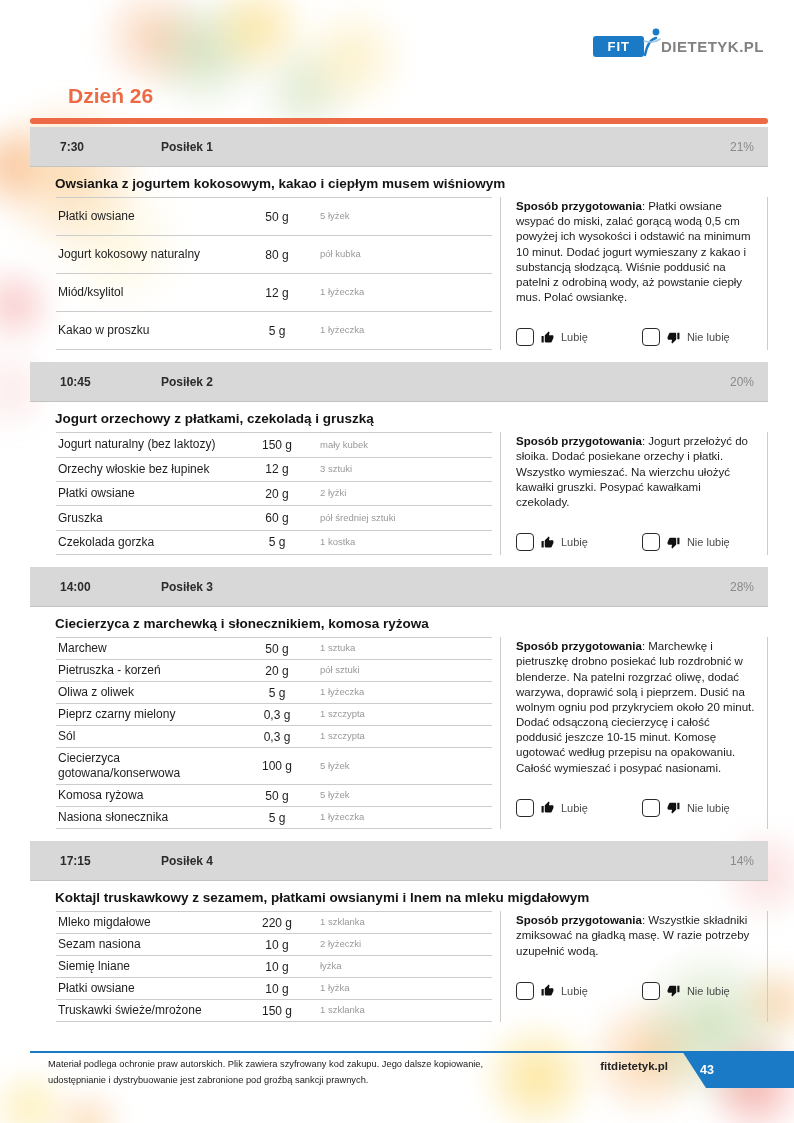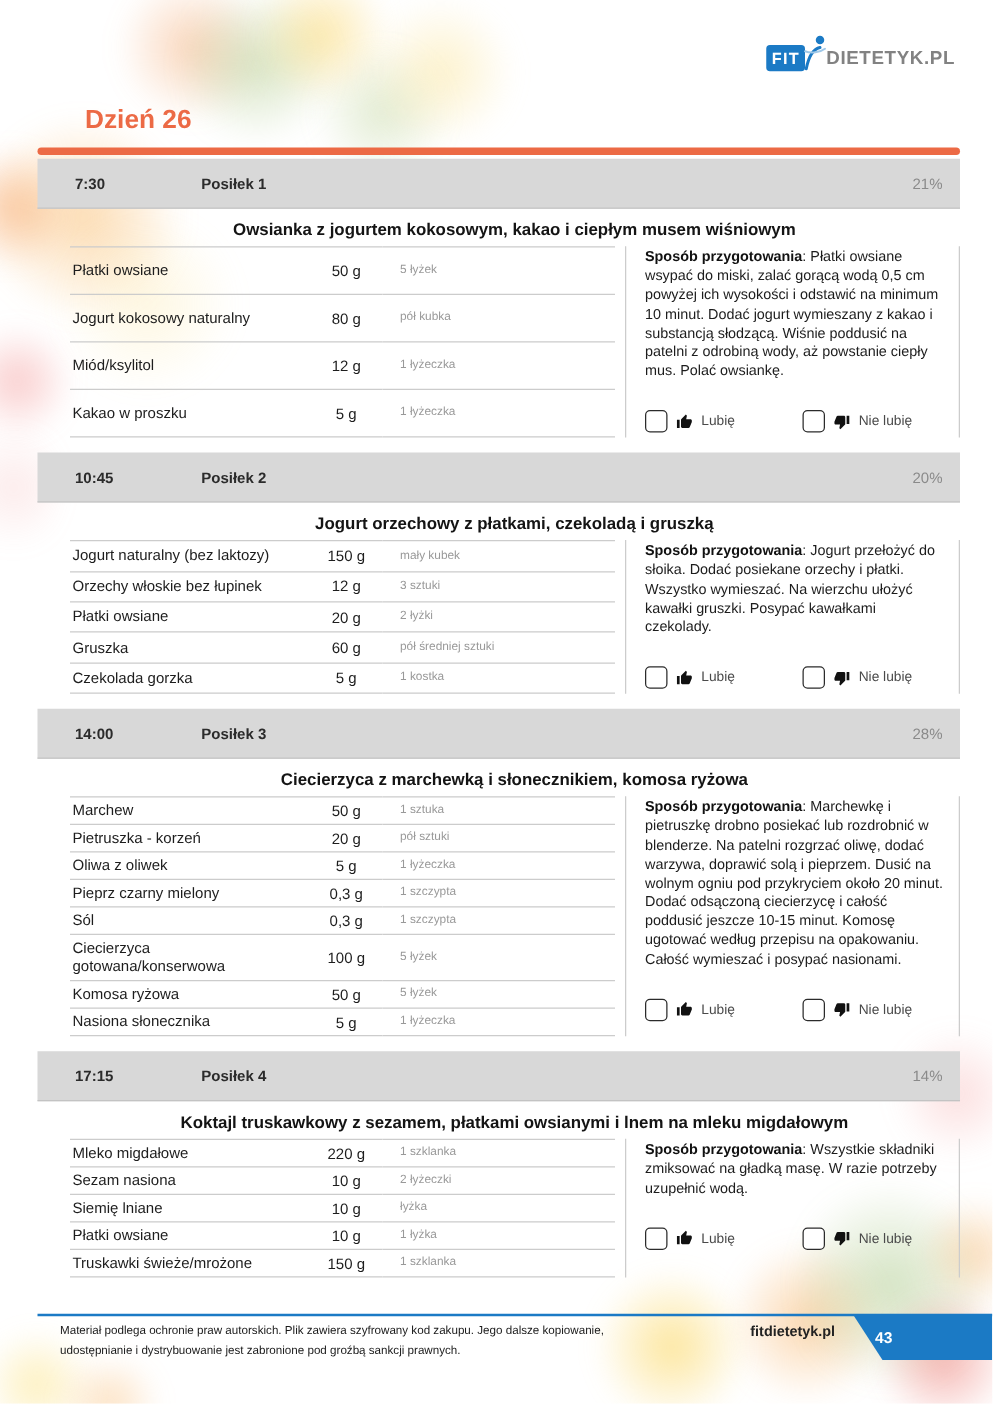--- a/index.html
+++ b/index.html
@@ -25,35 +25,35 @@
   .b-lemonslice-b{left:475px;top:1015px;width:125px;height:125px;background:radial-gradient(circle,rgba(250,205,60,.5),rgba(250,205,60,0) 70%);}
   .b-orange-b{left:588px;top:985px;width:115px;height:145px;background:radial-gradient(circle,rgba(245,150,45,.38),rgba(245,150,45,0) 70%);}
   .b-leaf-b{left:640px;top:935px;width:145px;height:185px;background:radial-gradient(circle,rgba(130,175,80,.35),rgba(130,175,80,0) 70%);}
   .b-straw-b{left:698px;top:1035px;width:115px;height:105px;background:radial-gradient(circle,rgba(230,70,60,.40),rgba(230,70,60,0) 70%);}
   .b-orange-b2{left:738px;top:955px;width:85px;height:95px;background:radial-gradient(circle,rgba(245,150,45,.32),rgba(245,150,45,0) 70%);}
   .b-lemon-bl{left:-18px;top:1065px;width:95px;height:85px;background:radial-gradient(circle,rgba(250,215,80,.38),rgba(250,215,80,0) 70%);}
   .b-orangeslice-bl{left:40px;top:1090px;width:95px;height:65px;background:radial-gradient(circle,rgba(245,160,60,.32),rgba(245,160,60,0) 70%);}
 
   
   .logo{position:absolute;top:36px;right:30px;z-index:2;display:flex;align-items:center;}
-  .logo-fit{background:var(--brand-blue,#1b7ac5);color:#fff;font-weight:700;font-size:13px;letter-spacing:1px;padding:3px 4px;border-radius:3px;}
+  .logo-fit{background:var(--brand-blue,#1b7ac5);color:#fff;font-weight:700;font-size:13px;letter-spacing:1px;padding:3px 14px;border-radius:3px;}
   .logo-person{margin:-10px -2px 0 -1px;}
   .logo-rest{color:#828282;font-weight:700;font-size:15px;letter-spacing:.5px;}
 
   
   main{position:relative;z-index:1;margin:0 26px 0 30px;}
   h1.day-title{margin:84px 0 0 38px;font-size:21px;line-height:1.1;font-weight:700;color:var(--accent-orange,#e8603a);}
   .top-rule{margin-top:11px;height:6px;border-radius:4px;background:var(--accent-orange,#ec6a45);}
 
   .meal{margin-top:3px;margin-bottom:12px;}
   .meal-bar{height:40px;background:var(--bar-gray,#d8d8d8);border-bottom:1px solid #c3c3c3;display:flex;align-items:center;font-size:12px;color:#2b2b2b;}
   .meal-time{font-weight:600;margin-left:30px;min-width:46px;}
   .meal-label{font-weight:600;margin-left:14px;padding-left:41px;}
   .meal-percent{margin-left:auto;margin-right:14px;color:#8a8a8a;font-weight:400;}
-  .meal-title{margin:9px 0 6px 25px;font-size:13.5px;font-weight:700;color:#141414;text-align:center;}
+  .meal-title{margin:9px 0 6px 25px;font-size:13.5px;font-weight:700;color:#141414;}
   .meal-body{display:grid;grid-template-columns:470px 1fr;align-items:stretch;}
 
   table.ingredients{border-collapse:collapse;width:436px;margin-left:26px;table-layout:fixed;}
   table.ingredients tr{border-bottom:1px solid #ccc;}
   table.ingredients tr:first-child{border-top:1px solid #ccc;}
   td.ingredient-name{width:192px;font-size:12px;color:#1d1d1d;padding:3px 6px 3px 2px;line-height:1.25;}
   td.ingredient-amount{width:58px;font-size:12px;color:#1d1d1d;text-align:center;padding:3px 0;}
   td.ingredient-measure{font-size:9.5px;color:#999;padding:3px 0 3px 14px;vertical-align:middle;}
   td.ingredient-measure .measure-text{display:inline-block;max-width:80px;line-height:1.35;}
 

